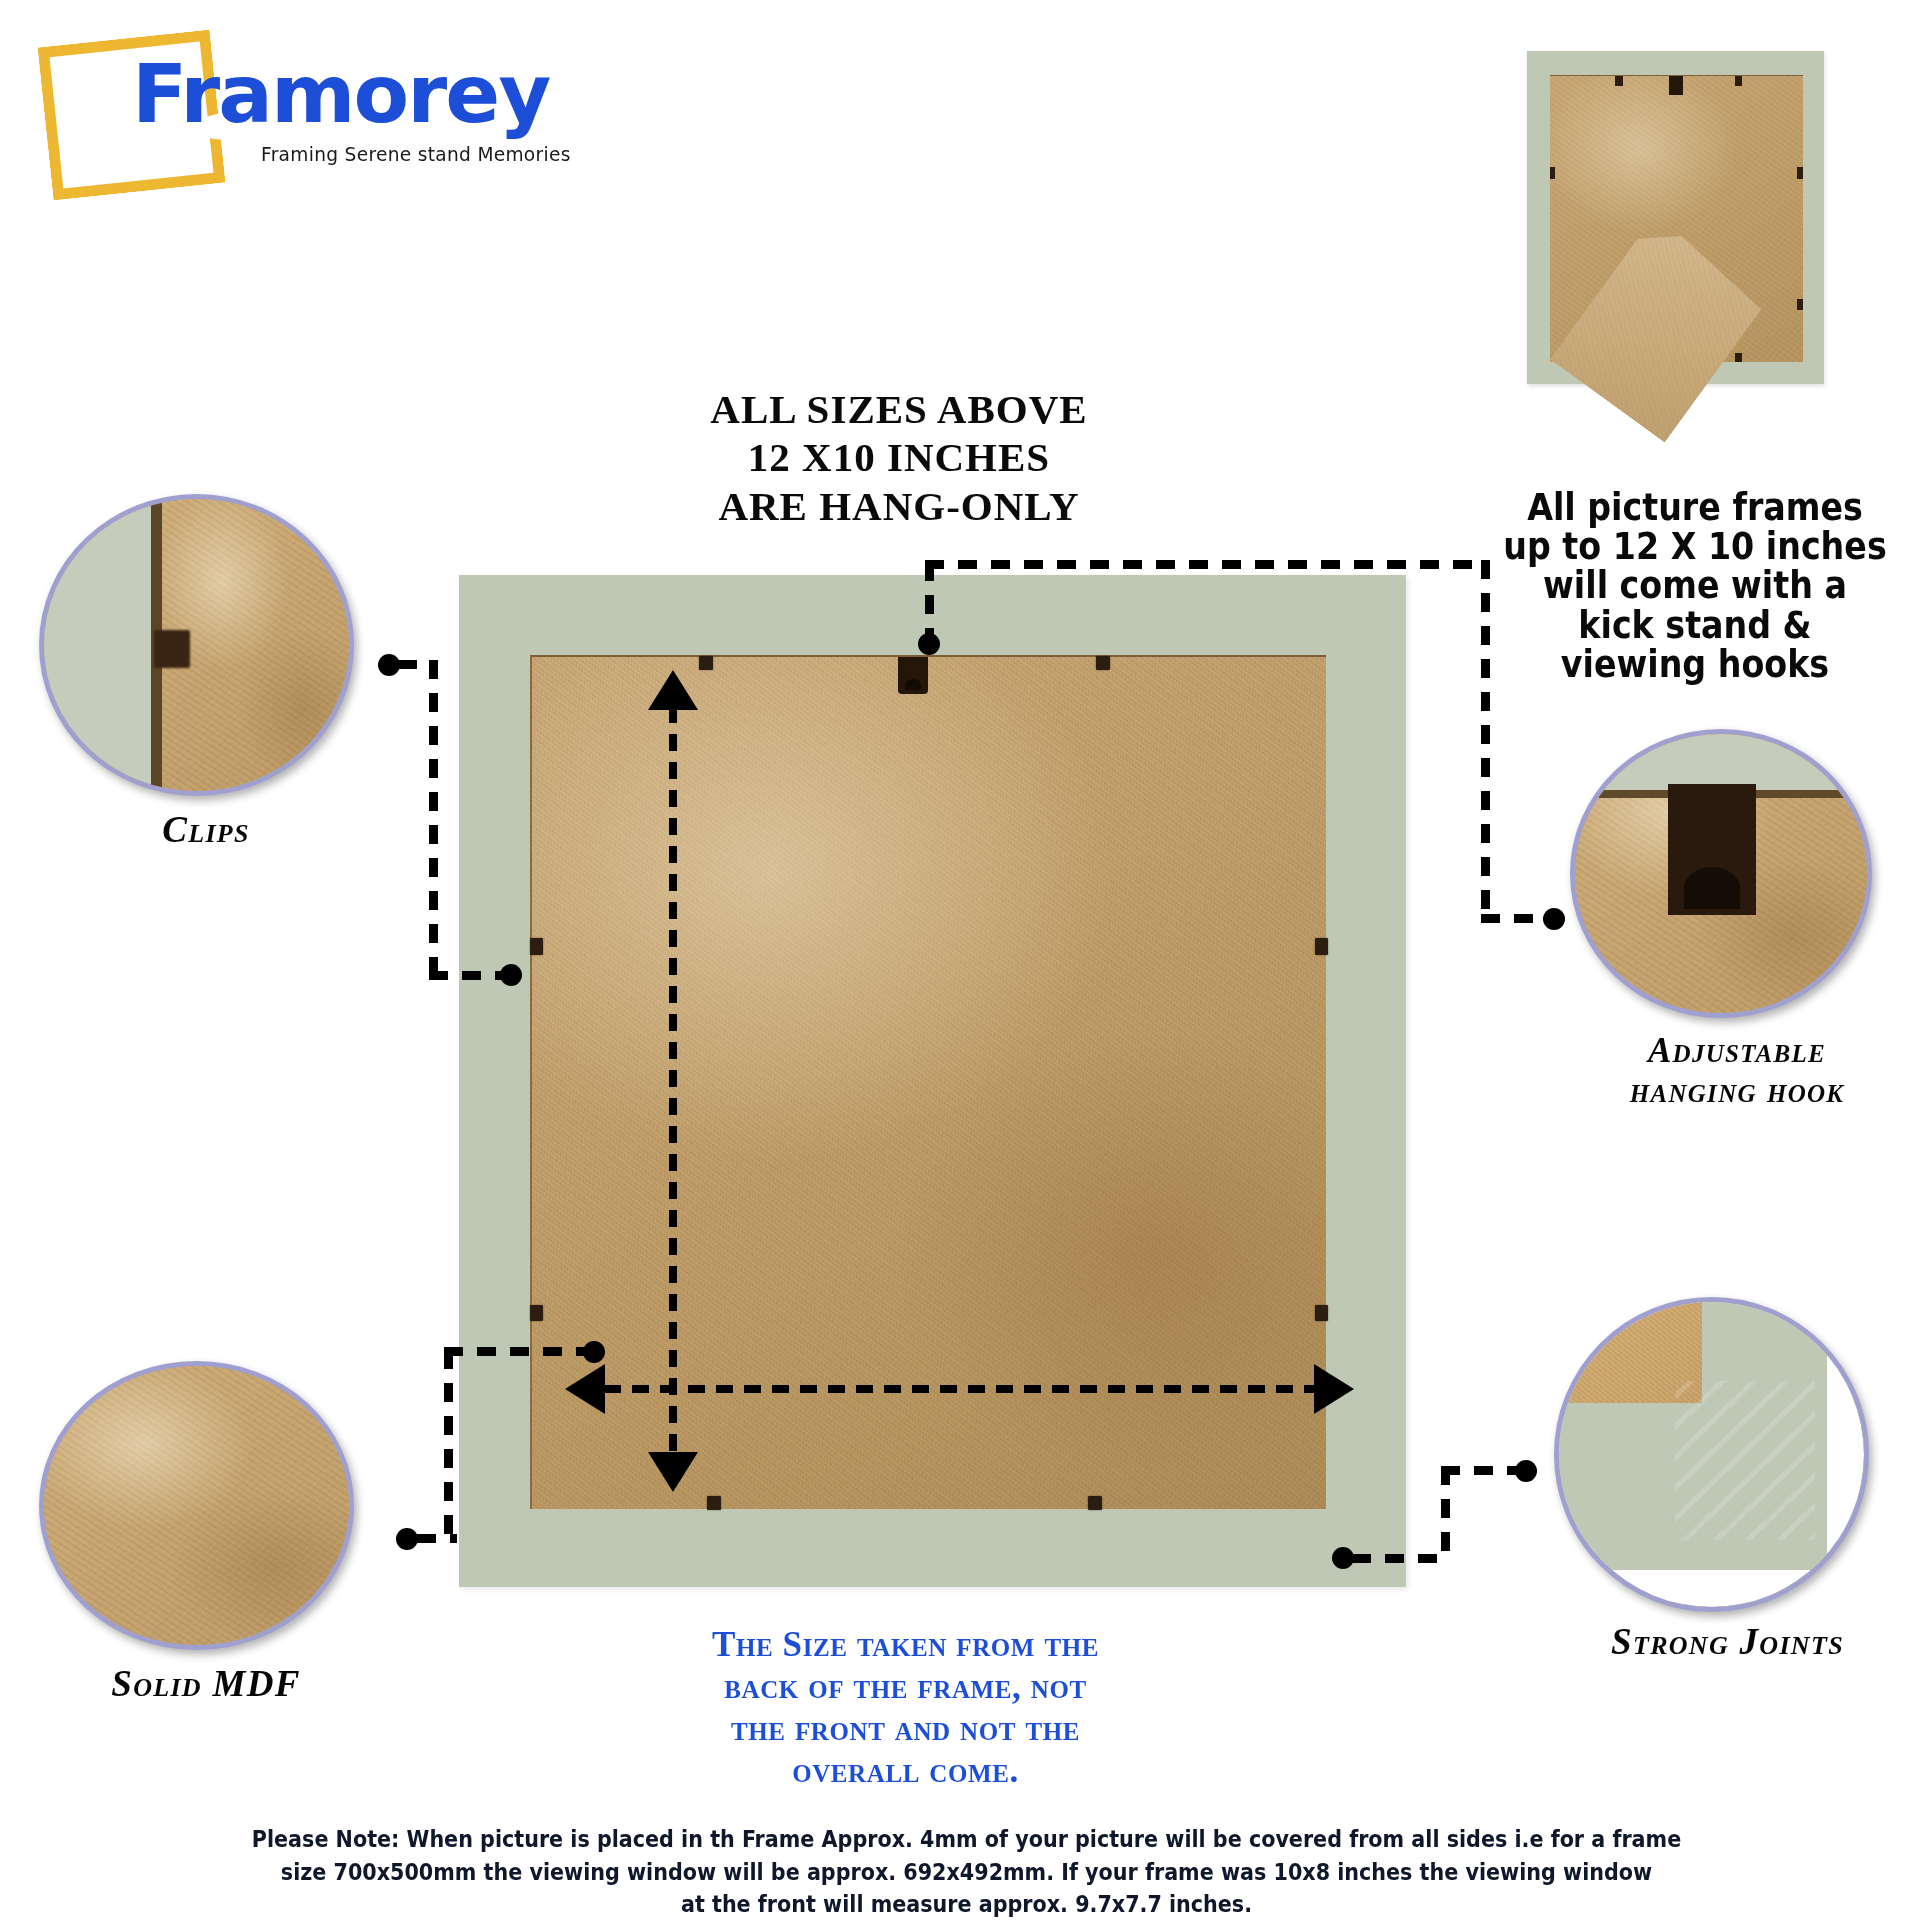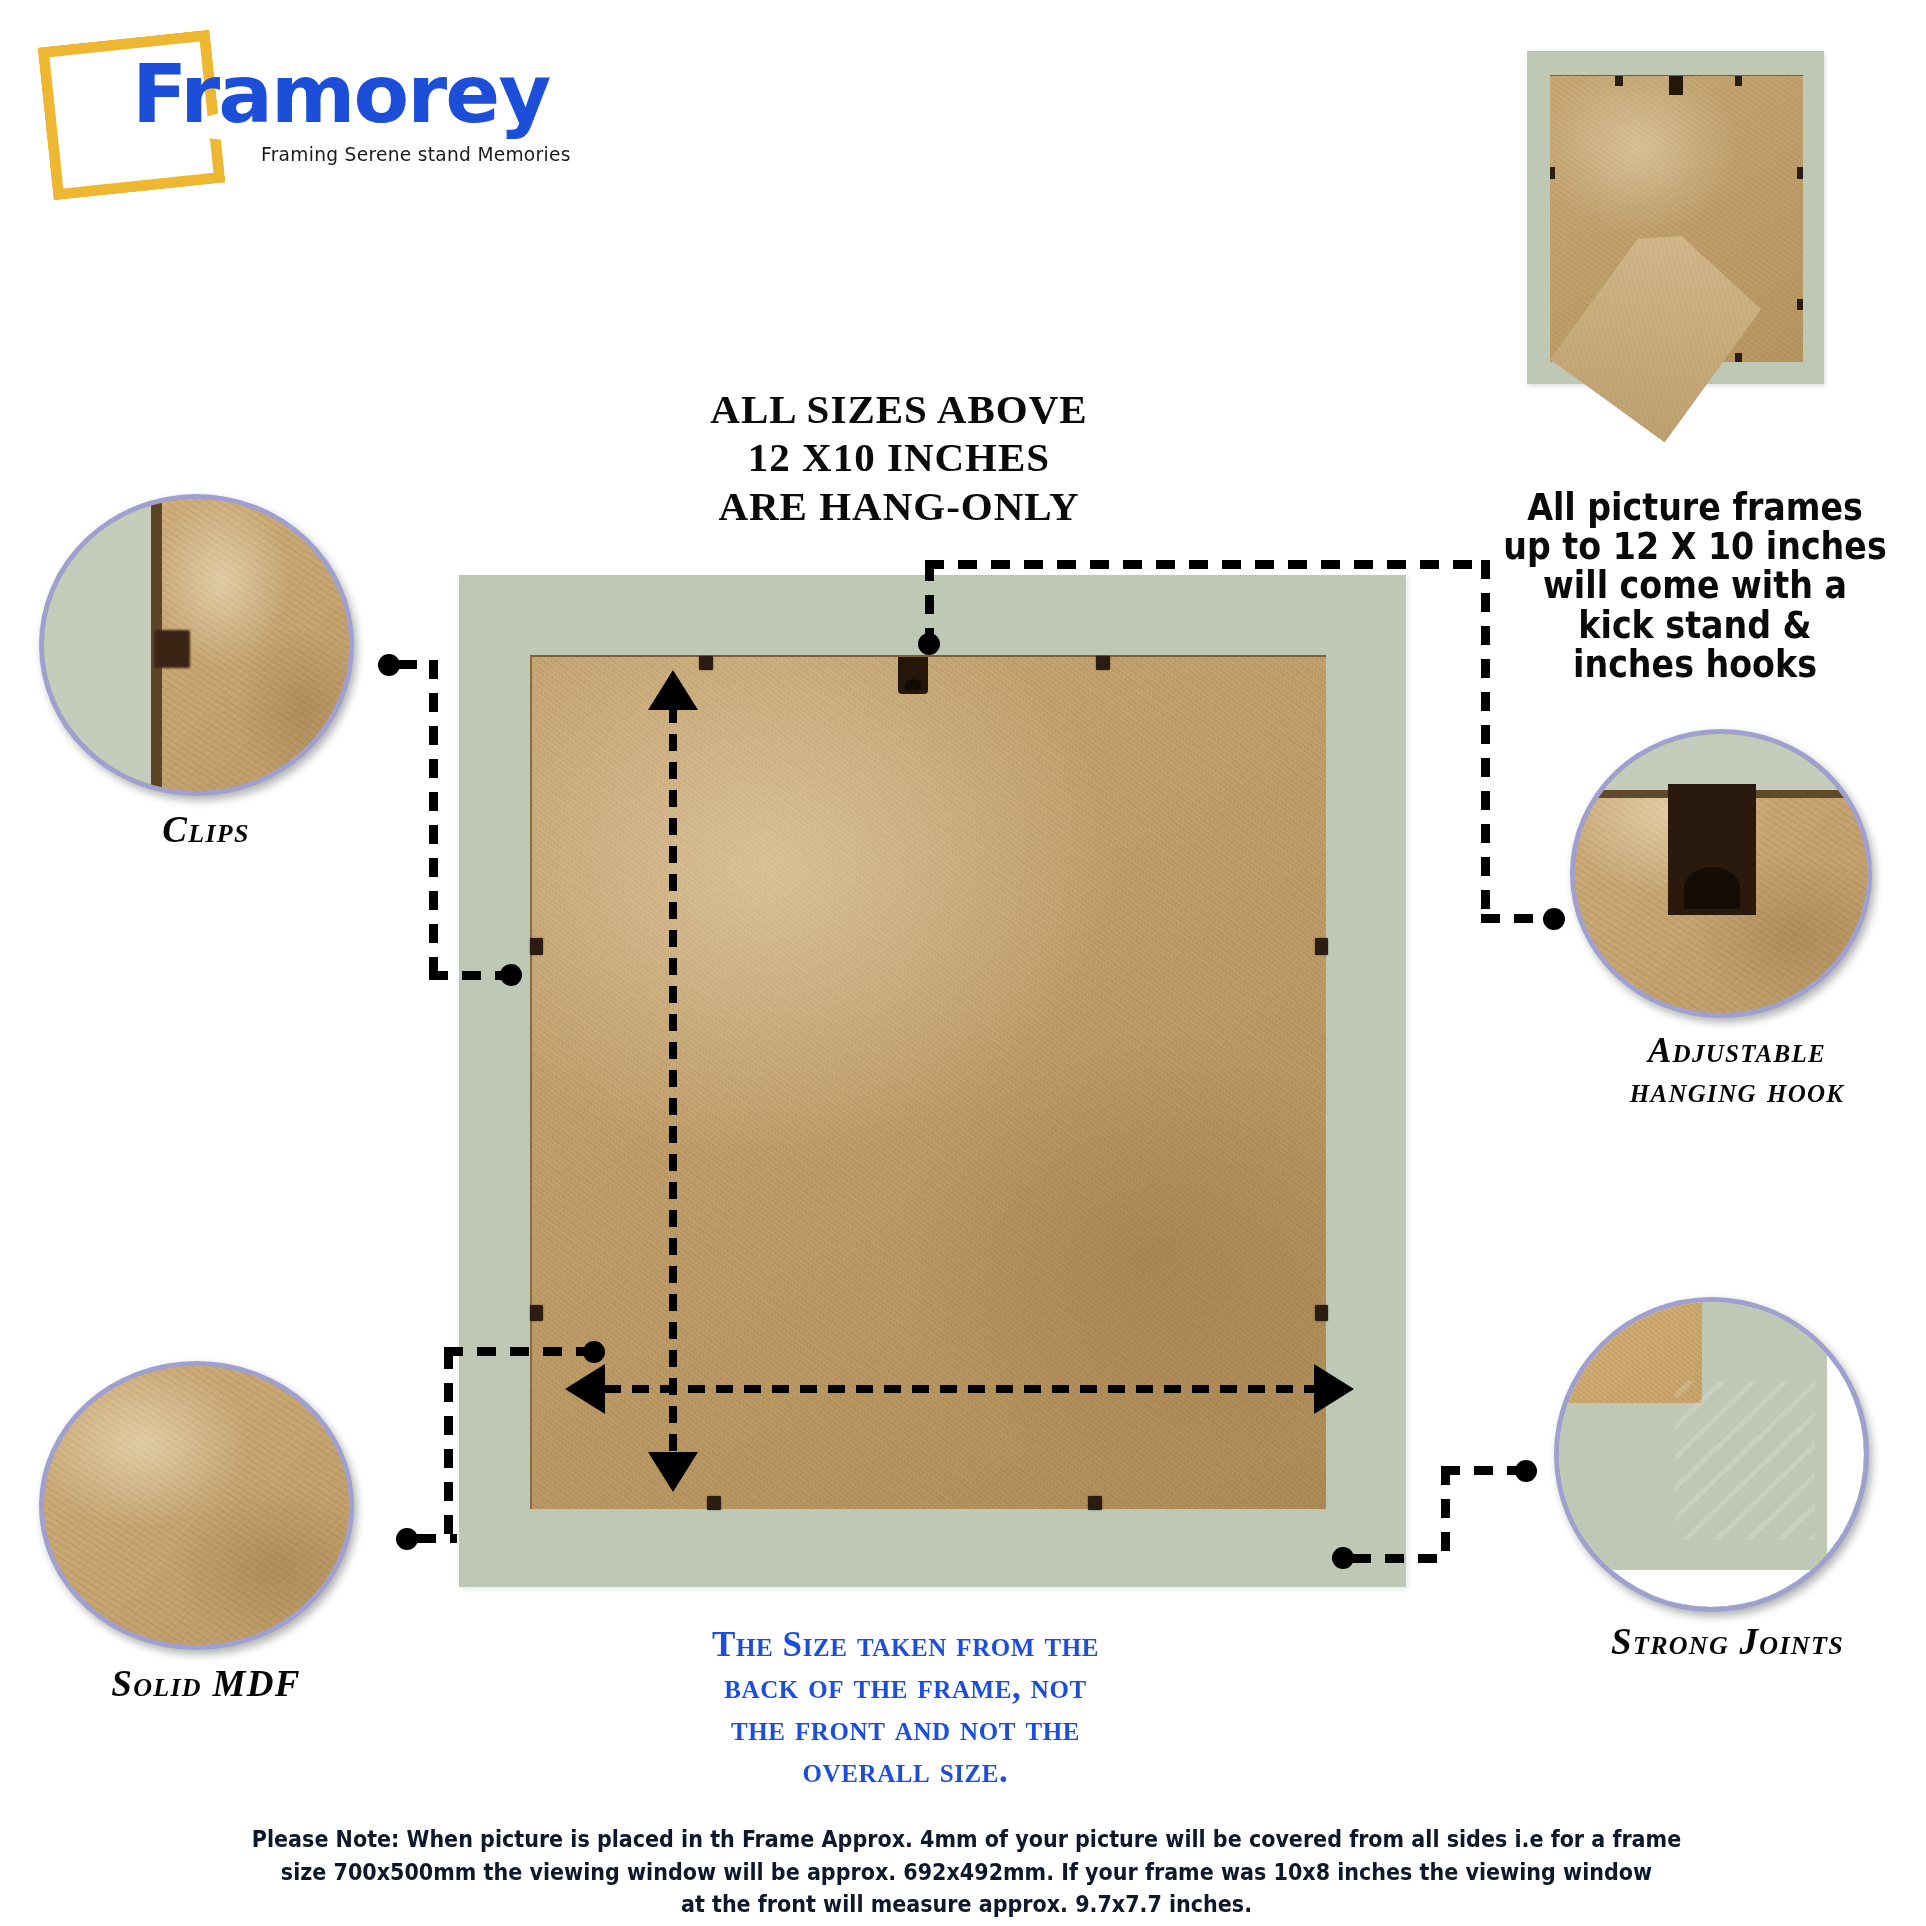--- a/index.html
+++ b/index.html
@@ -218,21 +218,21 @@
     <div class="tr-clip" style="right:0;top:78%;width:5.8px;height:11.6px;"></div>
     <div class="tr-clip" style="left:73%;bottom:0;width:7.7px;height:9px;"></div>
   </div>
 </div>
 
 <div class="abs" id="tr-caption">
   <div>All picture frames</div>
   <div>up to 12 X 10 inches</div>
   <div>will come with a</div>
   <div>kick stand &amp;</div>
-  <div>inches hooks</div>
+  <div>viewing hooks</div>
 </div>
 
 <div class="abs" id="main-frame">
   <div id="main-panel">
 
     <div class="clip" style="left:21%;top:-1.3px;width:14px;height:14px;"></div>
     <div class="clip" style="left:71%;top:-1.3px;width:14px;height:14px;"></div>
     <div class="clip" style="left:-1.9px;top:33%;width:13px;height:16.7px;"></div>
     <div class="clip" style="right:-1.9px;top:33%;width:13px;height:16.7px;"></div>
     <div class="clip" style="left:-1.9px;top:76%;width:13px;height:16.7px;"></div>
@@ -314,21 +314,21 @@
       <div class="joint-sheen"></div>
     </div>
   </div>
   <div class="callout-label" style="top:324px; font-size:37px;">Strong Joints</div>
 </div>
 
 <div class="abs" id="bottom-caption">
   <div>The Size taken from the</div>
   <div>back of the frame, not</div>
   <div>the front and not the</div>
-  <div>overall size.</div>
+  <div>overall come.</div>
 </div>
 
 <div class="abs" id="footer-note">
   <div>Please Note: When picture is placed in th Frame Approx. 4mm of your picture will be covered from all sides i.e for a frame</div>
   <div>size 700x500mm the viewing window will be approx. 692x492mm. If your frame was 10x8 inches the viewing window</div>
   <div>at the front will measure approx. 9.7x7.7 inches.</div>
 </div>
 
 
 </body></html>

